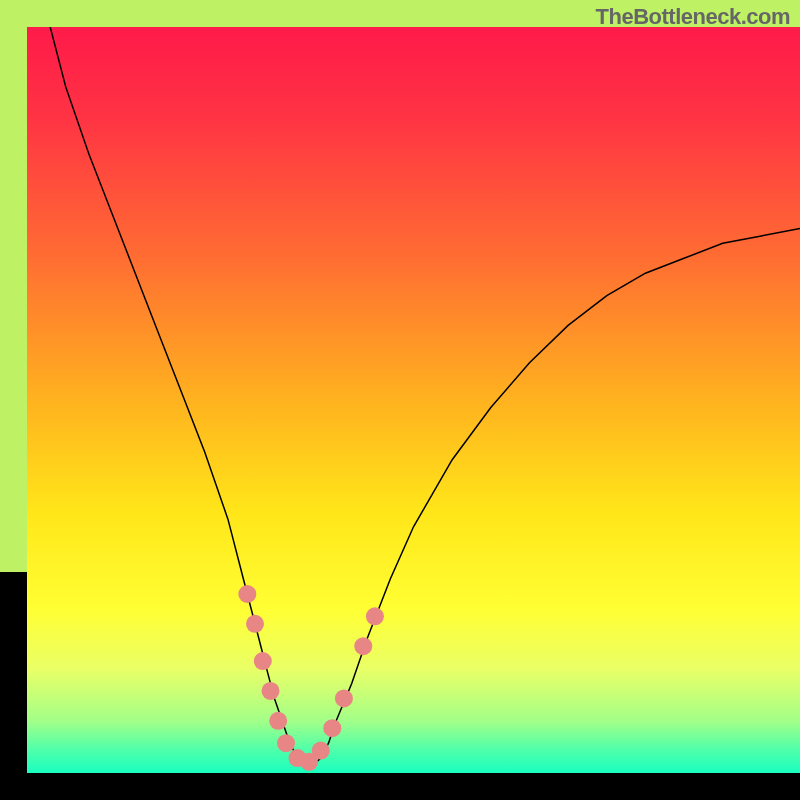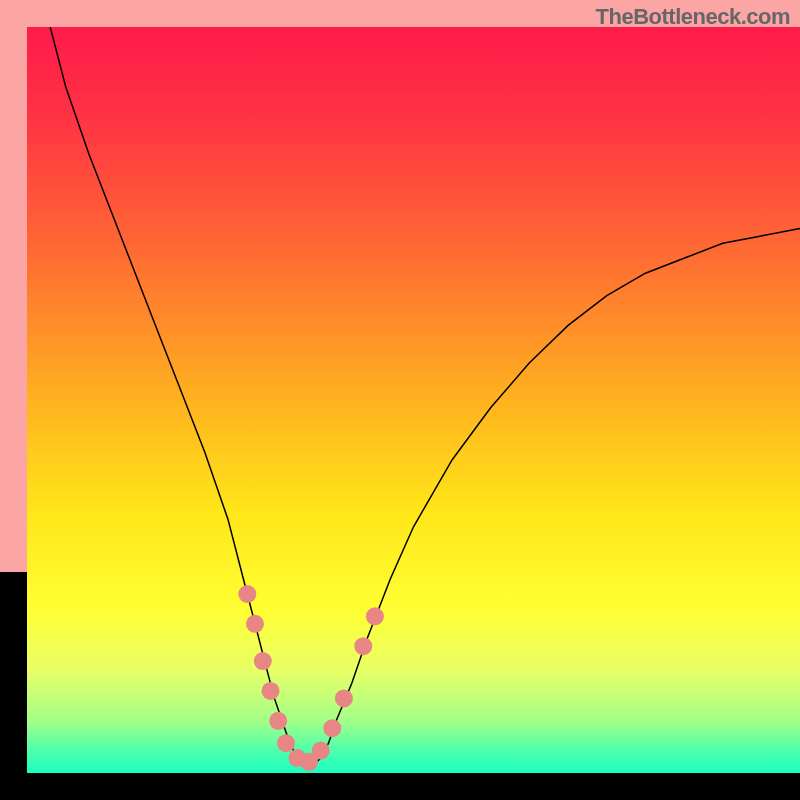--- a/index.html
+++ b/index.html
@@ -1,21 +1,21 @@
 <!DOCTYPE html>
 <html><head>
 <meta charset="utf-8">
 <style>
   * { margin: 0; padding: 0; box-sizing: border-box; }
   html, body { width: 800px; height: 800px; background: #000; overflow: hidden; }
   .frame {
     position: relative;
     width: 800px;
     height: 572px;
-    background: #fca5a5;
+    background: #bef264;
   }
   .watermark {
     position: absolute;
     top: 4px;
     right: 10px;
     color: #666;
     font-family: Arial, Helvetica, sans-serif;
     font-size: 22px;
     font-weight: bold;
     letter-spacing: -0.5px;

